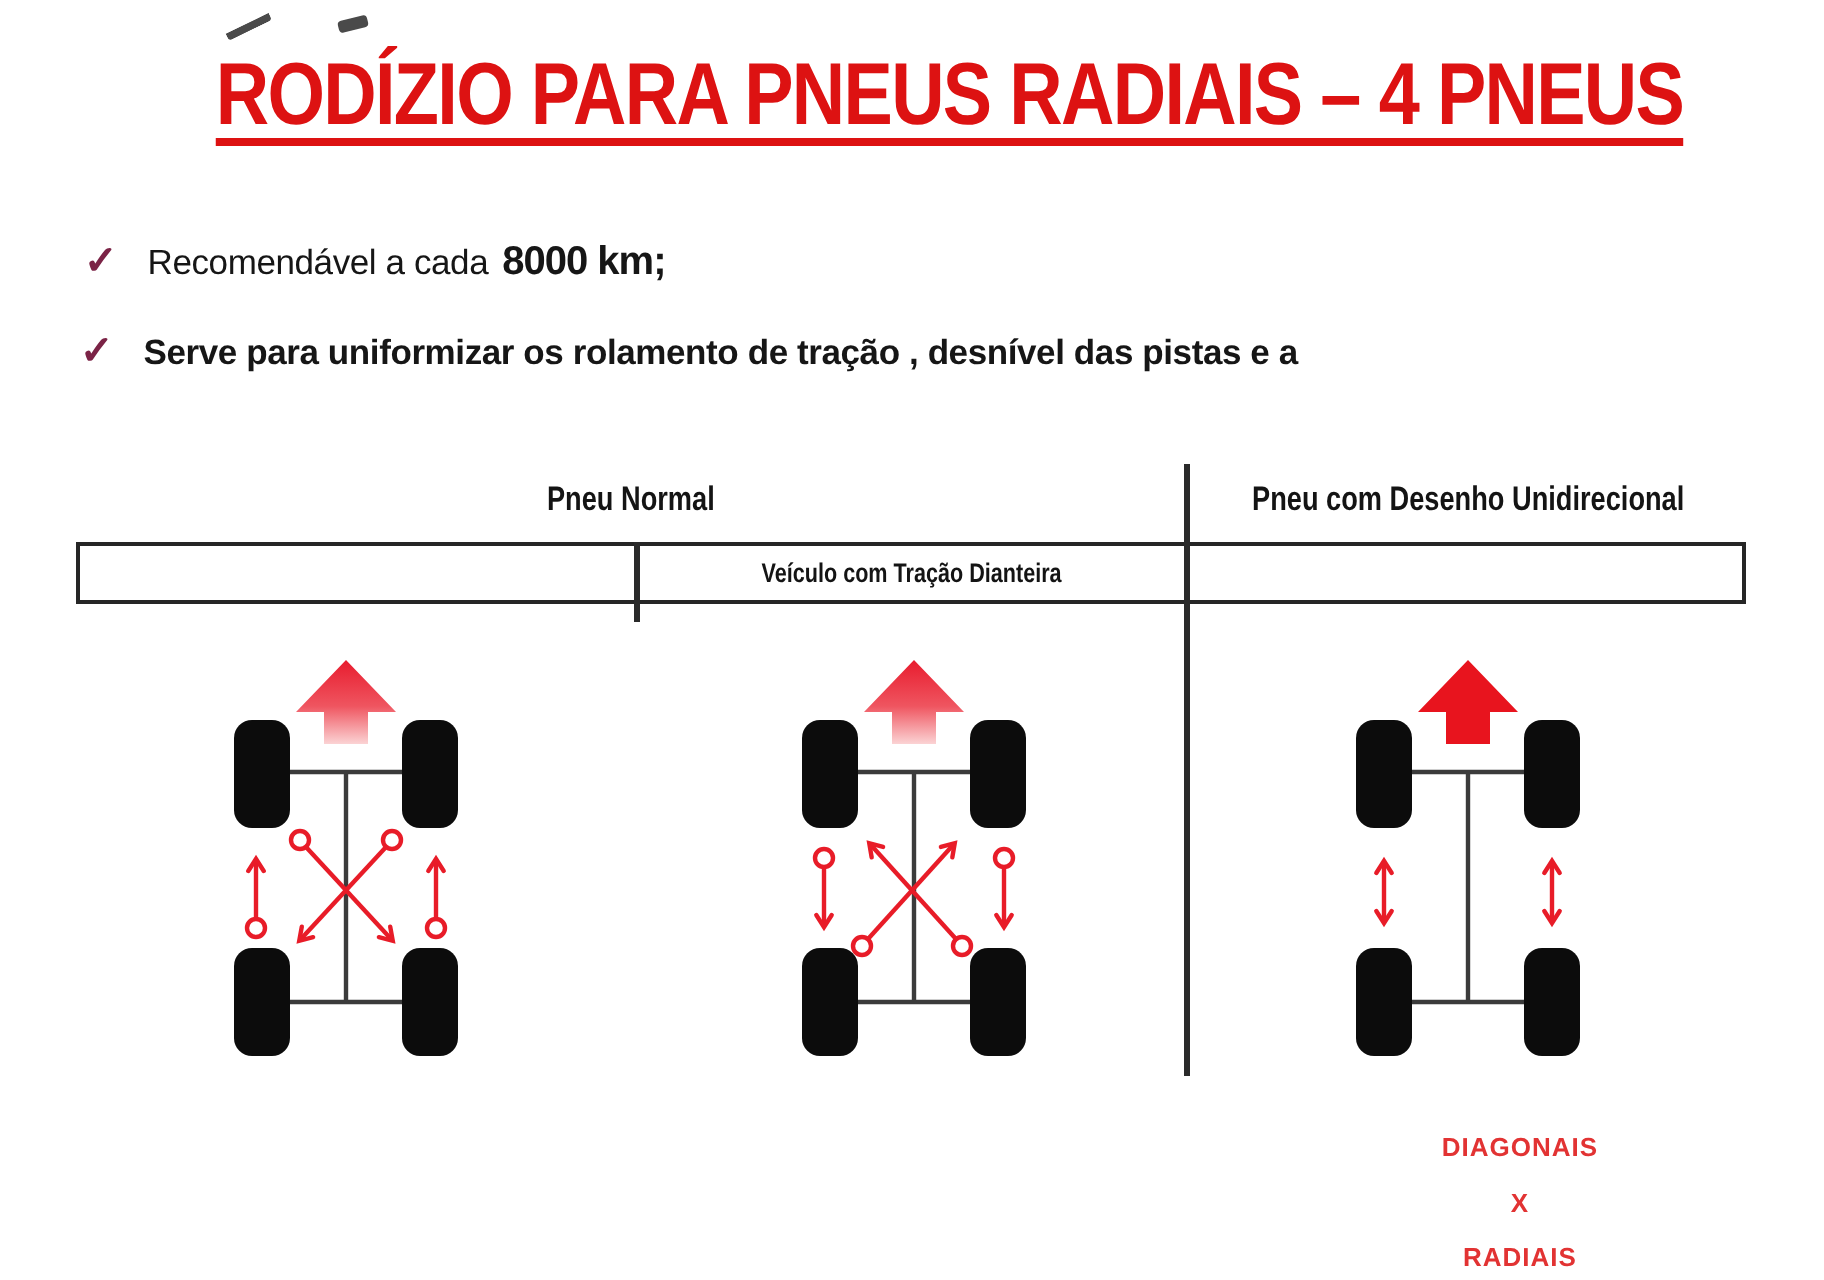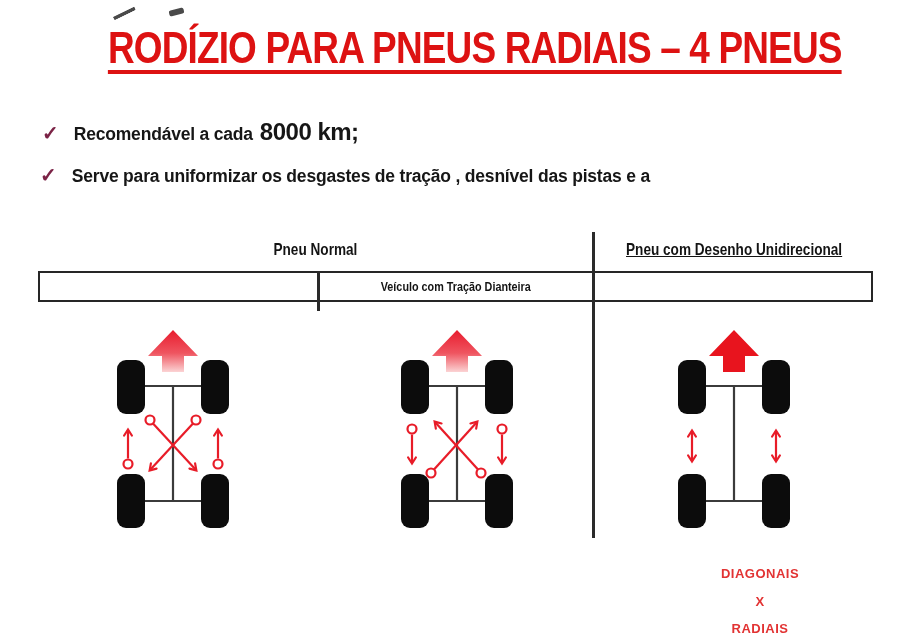--- a/index.html
+++ b/index.html
@@ -17,31 +17,31 @@
     text-decoration:underline; text-decoration-thickness:4px; text-underline-offset:7px;
   }
   
   .mark1{position:absolute; left:110px; top:1px; width:24px; height:11px;
     border-bottom:4px solid #4a4a4a; transform:rotate(-26deg); border-radius:2px;}
   .mark2{position:absolute; left:169px; top:9px; width:15px; height:6px;
     background:#4a4a4a; transform:rotate(-14deg); border-radius:2px;}
   
   .bullet{position:absolute; display:flex; align-items:baseline; color:#161616;}
   .check{color:#7b2346; font-weight:bold; font-size:20px; margin-right:15px;}
-  .b-text{font-weight:bold; font-size:17.5px; letter-spacing:-0.2px;}
-  .b-big{font-weight:bold; font-size:24px; margin-left:7px; letter-spacing:-0.5px;}
+  .b-text{font-weight:normal; font-size:17.5px; letter-spacing:-0.2px;}
+  .b-big{font-weight:bold; font-size:20px; margin-left:7px; letter-spacing:-0.5px;}
   .bullet-1{left:42px; top:118px;}
   .bullet-2{left:40px; top:160px;}
   .b2-lines div{font-weight:bold; font-size:17.5px; line-height:33px; letter-spacing:-0.2px;}
   
   .gh{position:absolute; top:240px; height:26px; display:flex; align-items:flex-start;
       justify-content:center; color:#141414; font-weight:bold;}
   .gh-inner{font-size:17px; white-space:nowrap; transform:scaleX(0.8);}
   .gh-1{left:38px; width:555px;}
-  .gh-2{left:595px; width:278px;text-decoration:underline;}
+  .gh-2{left:595px; width:278px;}
   .subheader{
     position:absolute; left:38px; top:271px; width:835px; height:31px;
     border:2.5px solid #262626; box-sizing:border-box; display:flex;
   }
   .cell{flex:1; display:flex; align-items:center; justify-content:center;
         color:#141414; font-weight:bold;}
   .cell-inner{font-size:13.5px; white-space:nowrap; transform:scaleX(0.8);}
   .vline-long{position:absolute; left:592px; top:232px; width:2.5px; height:306px; background:#2a2a2a;}
   .vline-short{position:absolute; left:317px; top:271px; width:2.5px; height:40px; background:#2a2a2a;}
   
@@ -65,21 +65,21 @@
 
   <div class="bullet bullet-1">
     <span class="check">✓</span>
     <span class="b-text">Recomendável a cada</span>
     <span class="b-big">8000 km;</span>
   </div>
 
   <div class="bullet bullet-2">
     <span class="check">✓</span>
     <span class="b2-lines">
-      <div>Serve para uniformizar os desgastes de tração , desnível das pistas  e a</div>
+      <div>Serve para uniformizar os rolamento de tração , desnível das pistas  e a</div>
     </span>
   </div>
 
   <div class="gh gh-1">
     <span class="gh-inner">Pneu Normal</span>
   </div>
   <div class="gh gh-2">
     <span class="gh-inner">Pneu com Desenho Unidirecional</span>
   </div>
 

